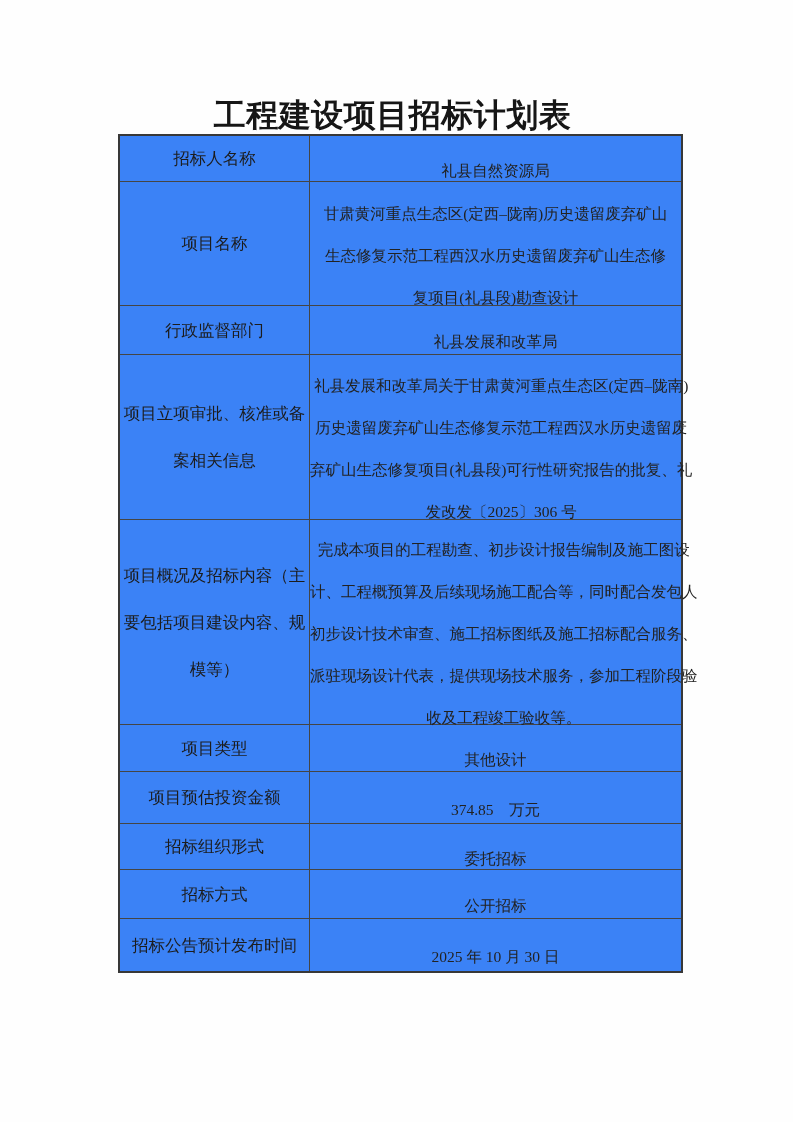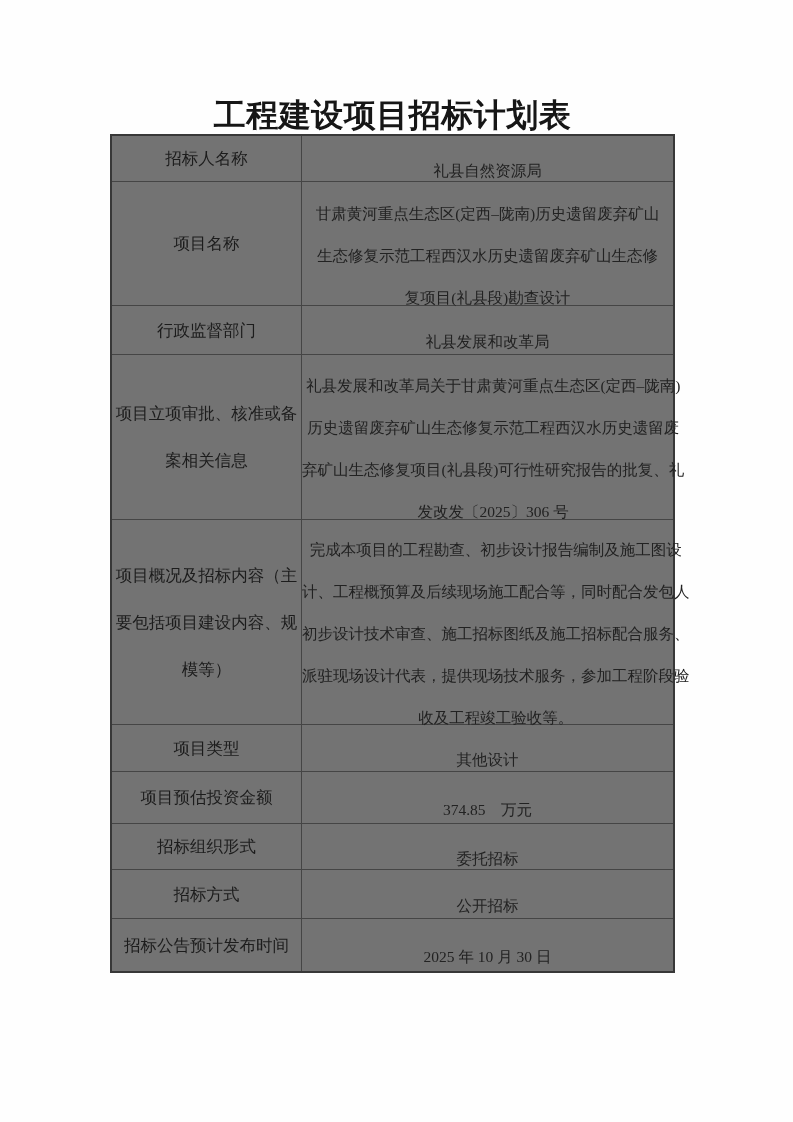--- a/index.html
+++ b/index.html
@@ -46,25 +46,25 @@
   }
   .smudge {
     position: absolute;
     background: rgba(90, 90, 90, 0.05);
     border-radius: 4px;
     filter: blur(1px);
   }
   .bid-table {
     position: absolute;
     top: 134px;
-    left: 110px;
+    left: 118px;
     width: 565px;
     border: 2px solid #383838;
     box-sizing: border-box;
-    background: #737373;
+    background: #3b82f6;
   }
   .row {
     display: flex;
     border-bottom: 1.5px solid #454545;
   }
   .row:last-child { border-bottom: none; justify-content: space-between; }
   .cell {
     display: flex;
     flex-direction: column;
     align-items: center;

